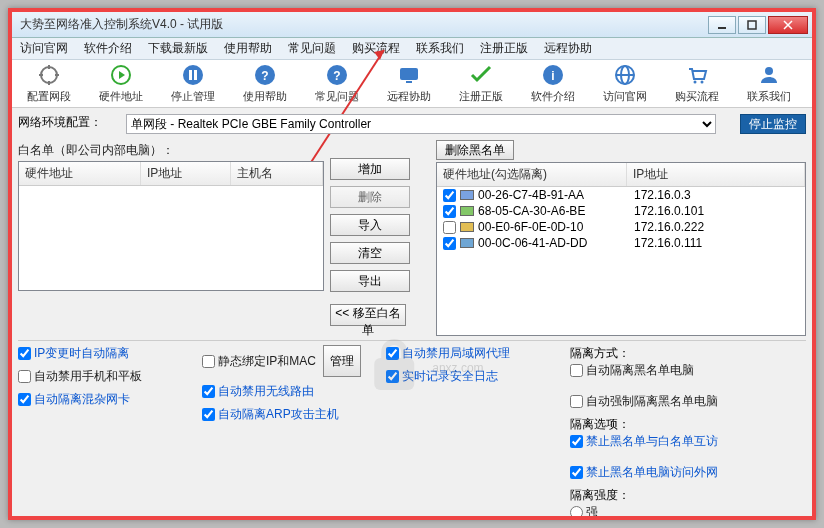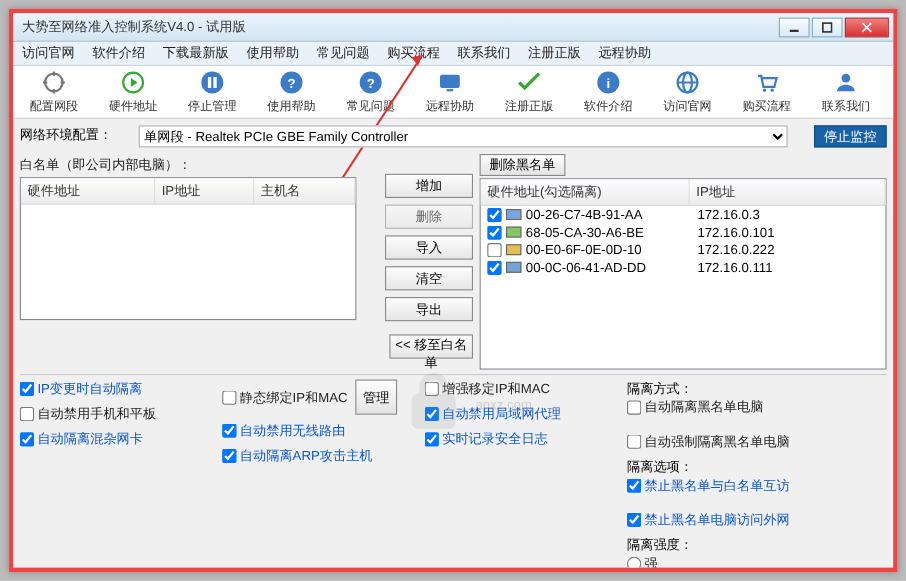--- a/index.html
+++ b/index.html
@@ -15,21 +15,21 @@
 .toolbar { height: 48px; background: #fff; border-bottom: 1px solid #ccc; display: flex; align-items: center; padding: 2px 6px; gap: 10px; position: relative; }
 .toolbtn { display: flex; flex-direction: column; align-items: center; justify-content: center; width: 62px; height: 44px; cursor: pointer; }
 .toolbtn .ticon { width: 24px; height: 24px; display: flex; align-items: center; justify-content: center; }
 .toolbtn .tlabel { font-size: 11px; color: #333; margin-top: 2px; }
 .content { padding: 6px; height: calc(100% - 26px - 22px - 48px); overflow: hidden; position: relative; }
 .row1 { display: flex; align-items: flex-start; gap: 24px; margin-bottom: 4px; }
 .row1 select { flex: 1; height: 20px; border: 1px solid #abadb3; background: #fff; }
 .btn { height: 20px; padding: 0 8px; background: linear-gradient(#fefefe,#e3e3e3); border: 1px solid #888; cursor: pointer; font-size: 12px; }
 .panes { display: flex; gap: 6px; }
 .leftpane { width: 306px; }
-.midpane { width: 100px; display: flex; flex-direction: column; align-items: flex-end; gap: 6px; padding-top: 20px; }
+.midpane { width: 100px; display: flex; flex-direction: column; align-items: flex-start; gap: 6px; padding-top: 20px; }
 .rightpane { flex: 1; }
 .panelabel { margin: 4px 0 2px; color: #222; }
 .listbox { background: #fff; border: 1px solid #828790; }
 .listhead { display: flex; background: linear-gradient(#fdfdfd,#ececec); border-bottom: 1px solid #ccc; }
 .listhead .col { padding: 3px 6px; border-right: 1px solid #ddd; color: #333; }
 .listrows { }
 .listrow { display: flex; align-items: center; padding: 1px 4px; }
 .listrow input[type=checkbox] { margin: 0 4px 0 2px; }
 .listrow .ico { width: 14px; height: 10px; display: inline-block; margin-right: 4px; }
 .midbtn { width: 80px; height: 22px; background: linear-gradient(#fdfdfd,#e6e6e6); border: 1px solid #888; cursor: pointer; }
@@ -275,24 +275,20 @@
             <input type="checkbox" checked="" style=""> 
             <span style="color:#0b57d0">自动禁用无线路由</span>
           </label>
           <label>
             <input type="checkbox" checked="" style=""> 
             <span style="color:#0b57d0">自动隔离ARP攻击主机</span>
           </label>
         </div>
         <div style="display: flex; flex-direction: column; gap: 6px; min-width: 170px;">
           <label>
-            <input type="checkbox" style=""> 
-            <span>增强移定IP和MAC</span>
-          </label>
-          <label>
             <input type="checkbox" checked="" style=""> 
             <span style="color:#0b57d0">自动禁用局域网代理</span>
           </label>
           <label>
             <input type="checkbox" checked="" style=""> 
             <span style="color:#0b57d0">实时记录安全日志</span>
           </label>
         </div>
         <div style="display: flex; flex-direction: column; gap: 6px; flex: 1 1 0%;">
           <div><span>隔离方式：</span> <label><input type="checkbox" style=""> 自动隔离黑名单电脑</label> &nbsp; <label><input type="checkbox" style=""> 自动强制隔离黑名单电脑</label></div>

